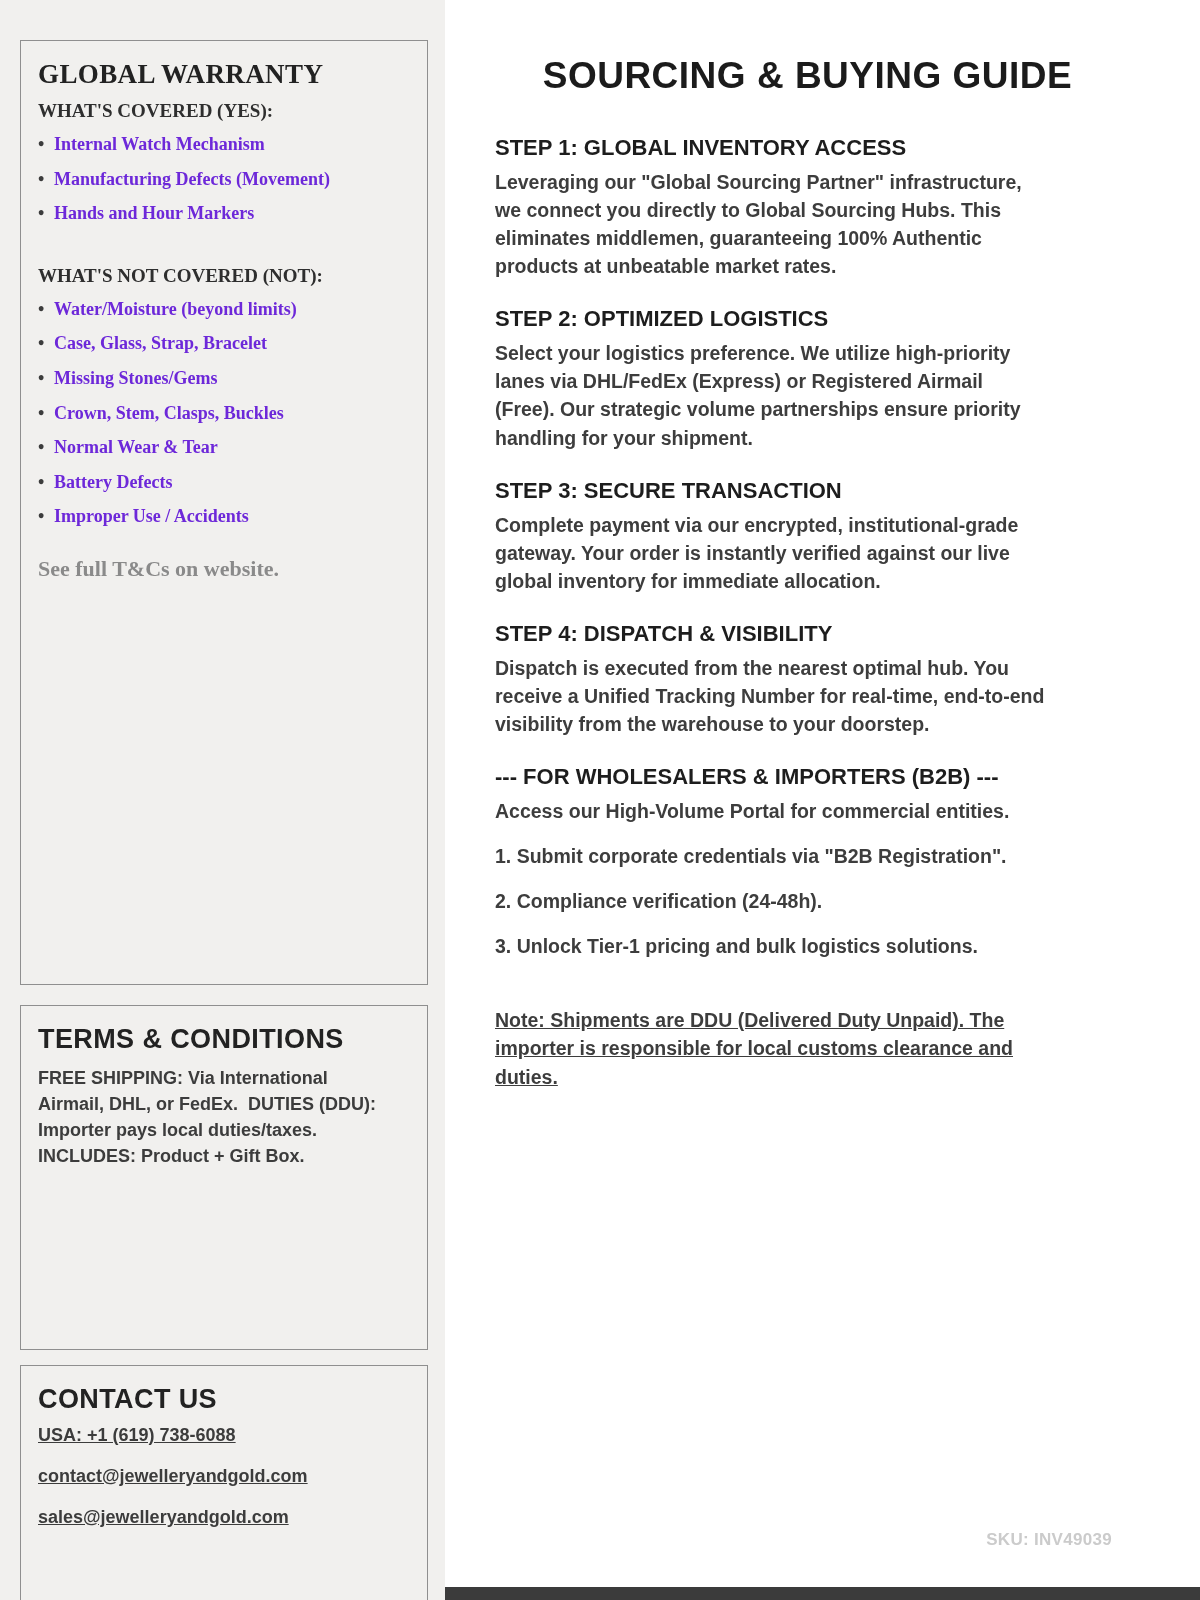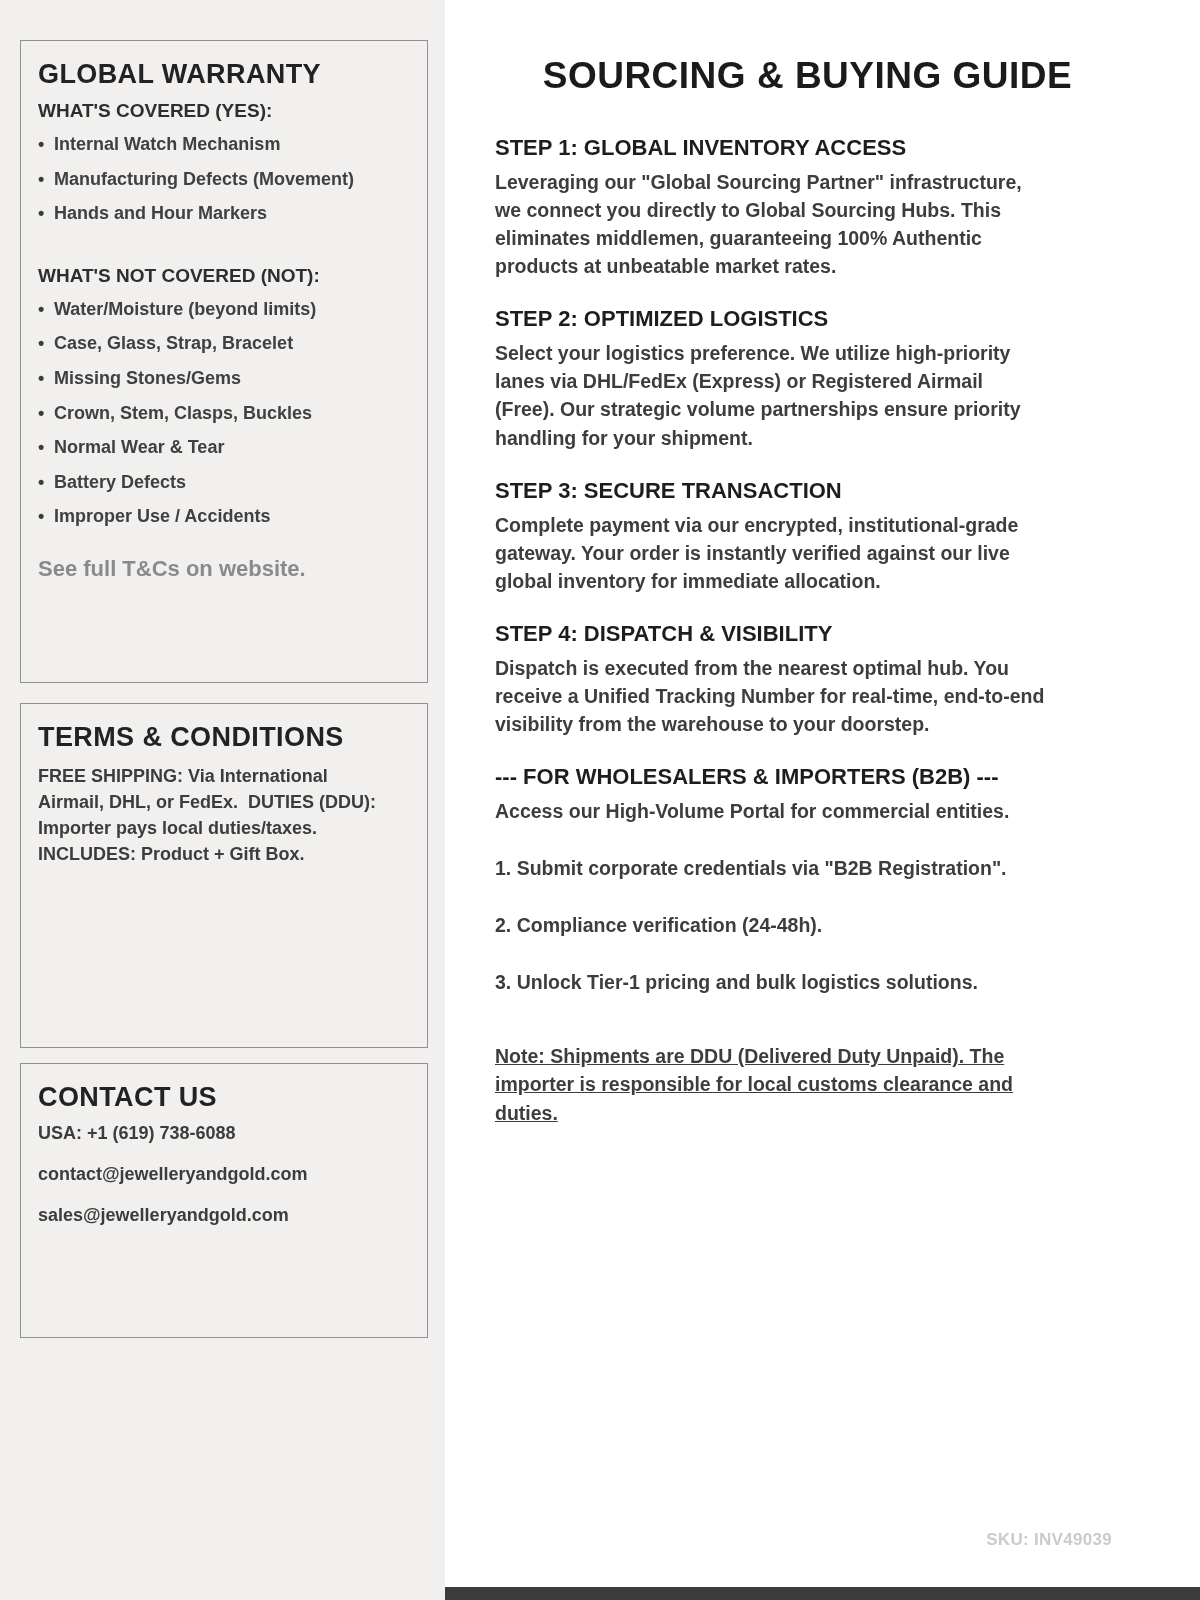--- a/index.html
+++ b/index.html
@@ -21,21 +21,21 @@
     left: 0; top: 0;
     width: 445px; height: 1600px;
     background: #f1f0ee;
   }
   .panel {
     margin: 0 17px 0 20px;
     border: 1px solid #8f8f8f;
     padding: 18px 17px;
     background: #f1f0ee;
   }
-  .panel-warranty { margin-top: 40px; height: 643px; }
+  .panel-warranty { margin-top: 40px; height: 945px; font-family: Liberation Serif, serif; }
   .panel-terms    { margin-top: 20px; height: 345px; }
   .panel-contact  { margin-top: 15px; height: 275px; }
 
   .panel-title {
     font-size: 27px;
     font-weight: 800;
     letter-spacing: 0.4px;
     color: #222222;
     margin-bottom: 10px;
   }
@@ -44,21 +44,21 @@
     font-weight: 800;
     color: #2e2e2e;
     margin-bottom: 12px;
   }
   .gap-top { margin-top: 40px; }
 
   .bullets { list-style: none; }
   .bullets li {
     font-size: 18px;
     font-weight: 700;
-    color: #404040;
+    color: #6d28d9;
     line-height: 1.2;
     margin-bottom: 13px;
     padding-left: 16px;
     position: relative;
   }
   .bullets li::before {
     content: "\2022";
     position: absolute;
     left: 0;
     color: #3c3c3c;
@@ -78,20 +78,21 @@
     line-height: 1.45;
     white-space: pre-wrap;
     max-width: 340px;
   }
 
   .contact-line {
     font-size: 18px;
     font-weight: 700;
     color: #3c3c3c;
     margin-bottom: 20px;
+    text-decoration: underline;
   }
 
   
   .main {
     position: absolute;
     left: 445px; top: 0;
     width: 755px; height: 1540px;
     background: #ffffff;
   }
   .main-col {
@@ -114,21 +115,21 @@
     margin: 26px 0 7px;
   }
   .step:first-of-type h2 { margin-top: 0; }
   .step p, .b2b p {
     width: 552px;
     font-size: 19.5px;
     font-weight: 600;
     line-height: 1.44;
     color: #3d3d3d;
   }
-  .b2b .b2b-item { margin-top: 29px; }
+  .b2b .b2b-item { margin-top: 17px; }
   .b2b .b2b-note { margin-top: 46px; text-decoration: underline; }
 
   .sku {
     position: absolute;
     right: 88px;
     top: 1530px;
     font-size: 17px;
     font-weight: 700;
     color: #cbcbcb;
     letter-spacing: 0.3px;

